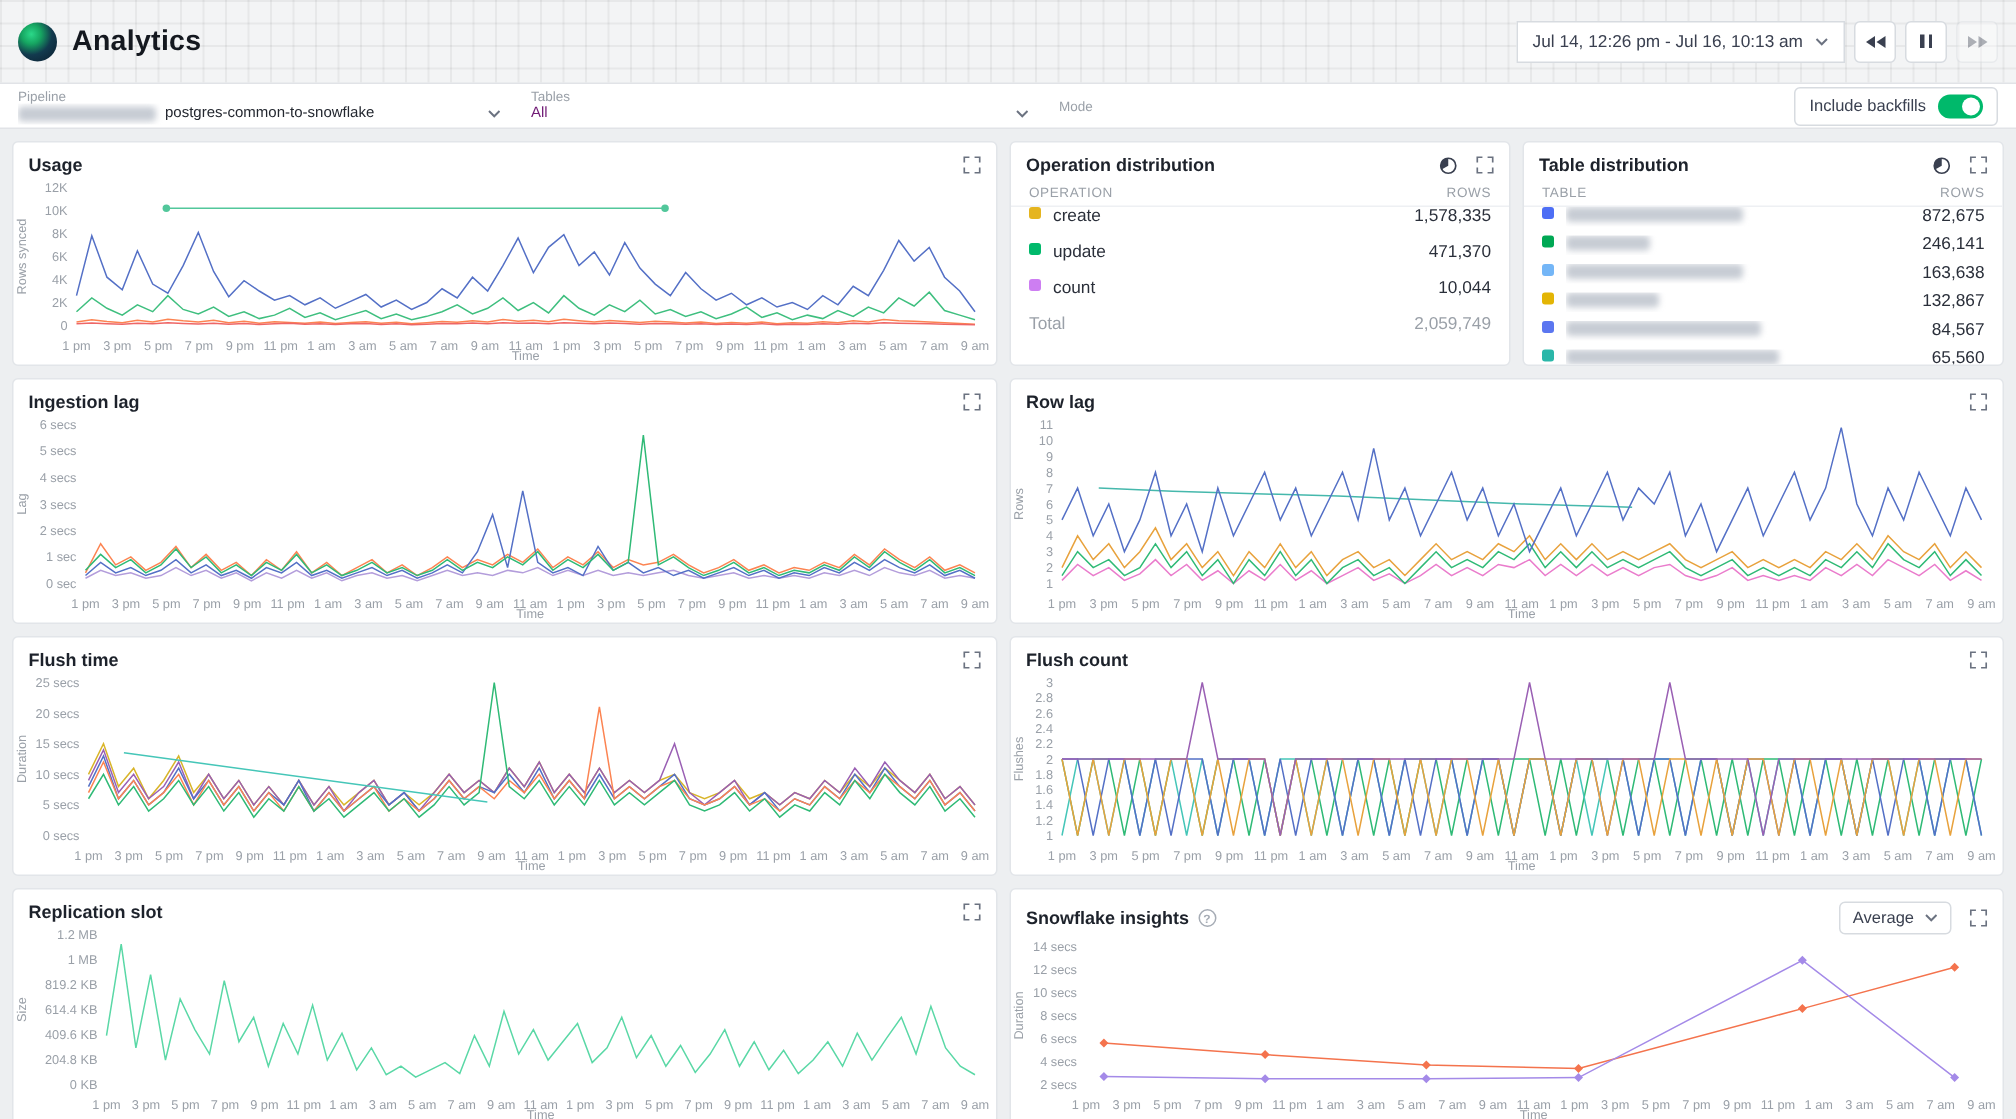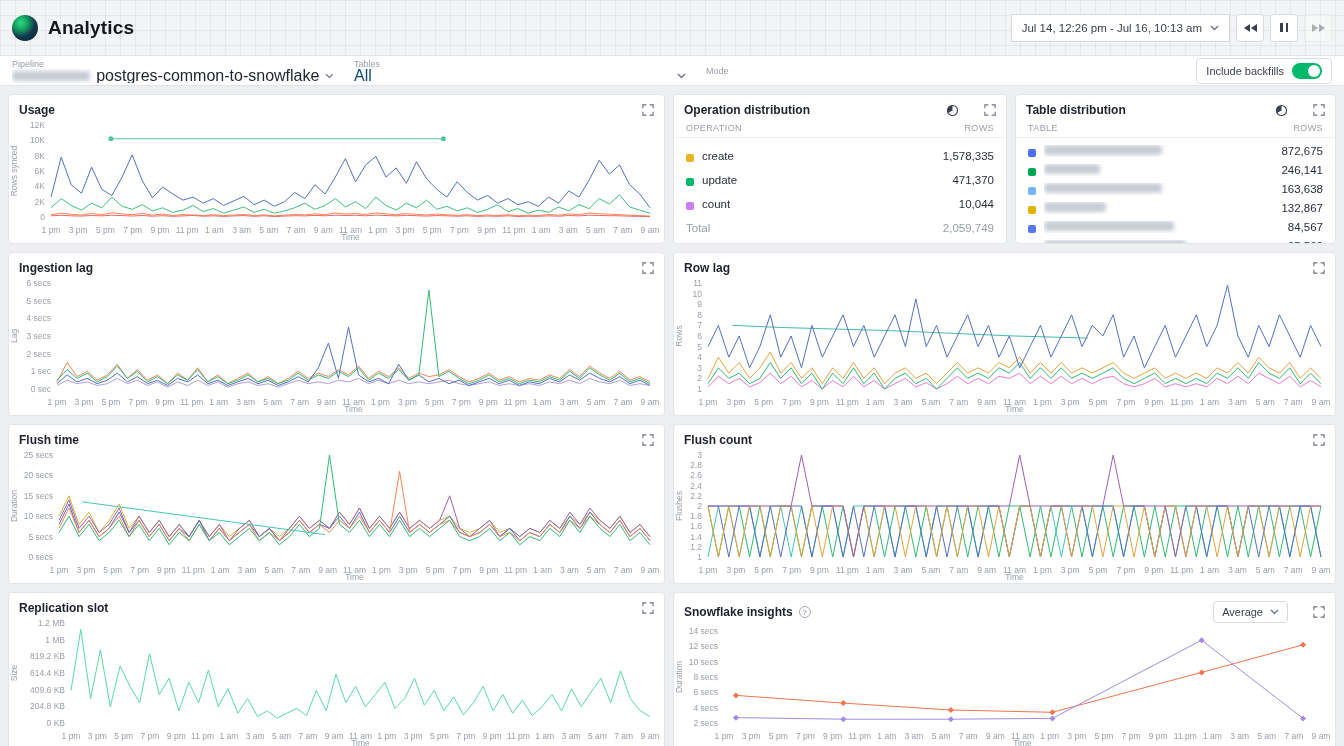--- a/index.html
+++ b/index.html
@@ -22,52 +22,52 @@
   .media-ic{display:flex;align-items:center;gap:1px}
   .tri{width:0;height:0;border-top:4px solid transparent;border-bottom:4px solid transparent}
   .tri.left{border-right:6px solid #3a4050}
   .tri.right{border-left:6px solid #3a4050}
   .bar{width:2.5px;height:9px;background:#3a4050;margin:0 1px}
 
   
   .filterbar{height:30px;background:#fff;border-bottom:1px solid #e1e3e7;display:flex;align-items:center;padding:0 12px;gap:20px}
   .filter{display:flex;flex-direction:column;justify-content:center;height:100%}
   .filter .flabel{font-size:9px;color:#9aa0a8;line-height:10px}
-  .fvalue{font-size:16px;color:#23272f;display:flex;align-items:center;justify-content:space-between;gap:6px;line-height:14px}
+  .fvalue{font-size:10px;color:#23272f;display:flex;align-items:center;justify-content:space-between;gap:18px;line-height:14px}
   .fvalue .vtext{display:flex;align-items:center;gap:6px;white-space:nowrap;overflow:hidden}
   .f-pipeline{width:322px}
   .f-tables{width:332px}
   .f-mode{flex:1}
-  .muted{color:#0c4a6e}
+  .muted{color:#701a75}
   .blur-block{display:inline-block;height:10px;border-radius:3px;background:#c7ccd4;filter:blur(2px)}
   .backfills{display:flex;align-items:center;gap:8px;border:1px solid #d7dbe0;border-radius:4px;height:26px;padding:0 9px;font-size:11px;color:#3a4050;background:#fff;white-space:nowrap;cursor:pointer}
   .toggle{width:30px;height:16px;border-radius:9px;background:#00b96b;position:relative;flex:none}
   .toggle .knob{position:absolute;right:2px;top:2px;width:12px;height:12px;border-radius:50%;background:#fff}
 
   
   main{padding:8px;display:flex;flex-direction:column;gap:8px}
   .row{display:flex;gap:8px}
   .r1{height:150px}.r2{height:164px}.r3{height:160px}.r4{height:158px}
   .card{background:#fff;border:1px solid #e2e5e9;border-radius:4px;display:flex;flex-direction:column;overflow:hidden}
   .w-left{width:657px;flex:none}
   .w-op{width:334px;flex:none}
   .flex1{flex:1;min-width:0}
   .card-head{display:flex;align-items:center;justify-content:space-between;padding:8px 10px 1px 10px;flex:none}
   .card-title{font-size:12px;font-weight:700;color:#1d222b;display:flex;align-items:center;gap:6px}
-  .head-icons{display:flex;gap:25px;align-items:center}
+  .head-icons{display:flex;gap:12px;align-items:center}
   .ghost-btn{background:none;border:none;padding:0;cursor:pointer;display:flex;align-items:center;color:#6b7280}
   .avg-select{display:flex;align-items:center;gap:7px;border:1px solid #d7dbe0;border-radius:4px;height:22px;padding:0 8px;font-size:11px;color:#3a4050;background:#fff;cursor:pointer}
   .info-dot{width:12px;height:12px;border-radius:50%;border:1px solid #a6acb5;color:#a6acb5;font-size:8px;font-weight:700;display:flex;align-items:center;justify-content:center}
   .chart-wrap{flex:1;position:relative;min-height:0}
   .chart-wrap svg{position:absolute;inset:0;width:100%;height:100%}
 
   
   .dist-head{display:flex;justify-content:space-between;padding:5px 12px 4px 12px;font-size:9px;letter-spacing:.4px;color:#9aa0a8;border-bottom:1px solid #eef0f3;flex:none}
   .dist-body{flex:1;overflow:hidden}
-  .dist-row{display:flex;align-items:flex-end;padding:0 12px;font-size:11.5px;color:#2a2f3a}
+  .dist-row{display:flex;align-items:flex-start;padding:0 12px;font-size:11.5px;color:#2a2f3a}
   .op-row{height:24px}
   .td-row{height:19px}
   .sq{width:8px;height:8px;border-radius:2px;margin-right:8px;flex:none}
   .dist-name{flex:1;overflow:hidden;white-space:nowrap}
   .dist-val{margin-left:auto;font-variant-numeric:tabular-nums}
   .total-row{color:#9aa0a8}
 </style>
 </head>
 <body>
 

